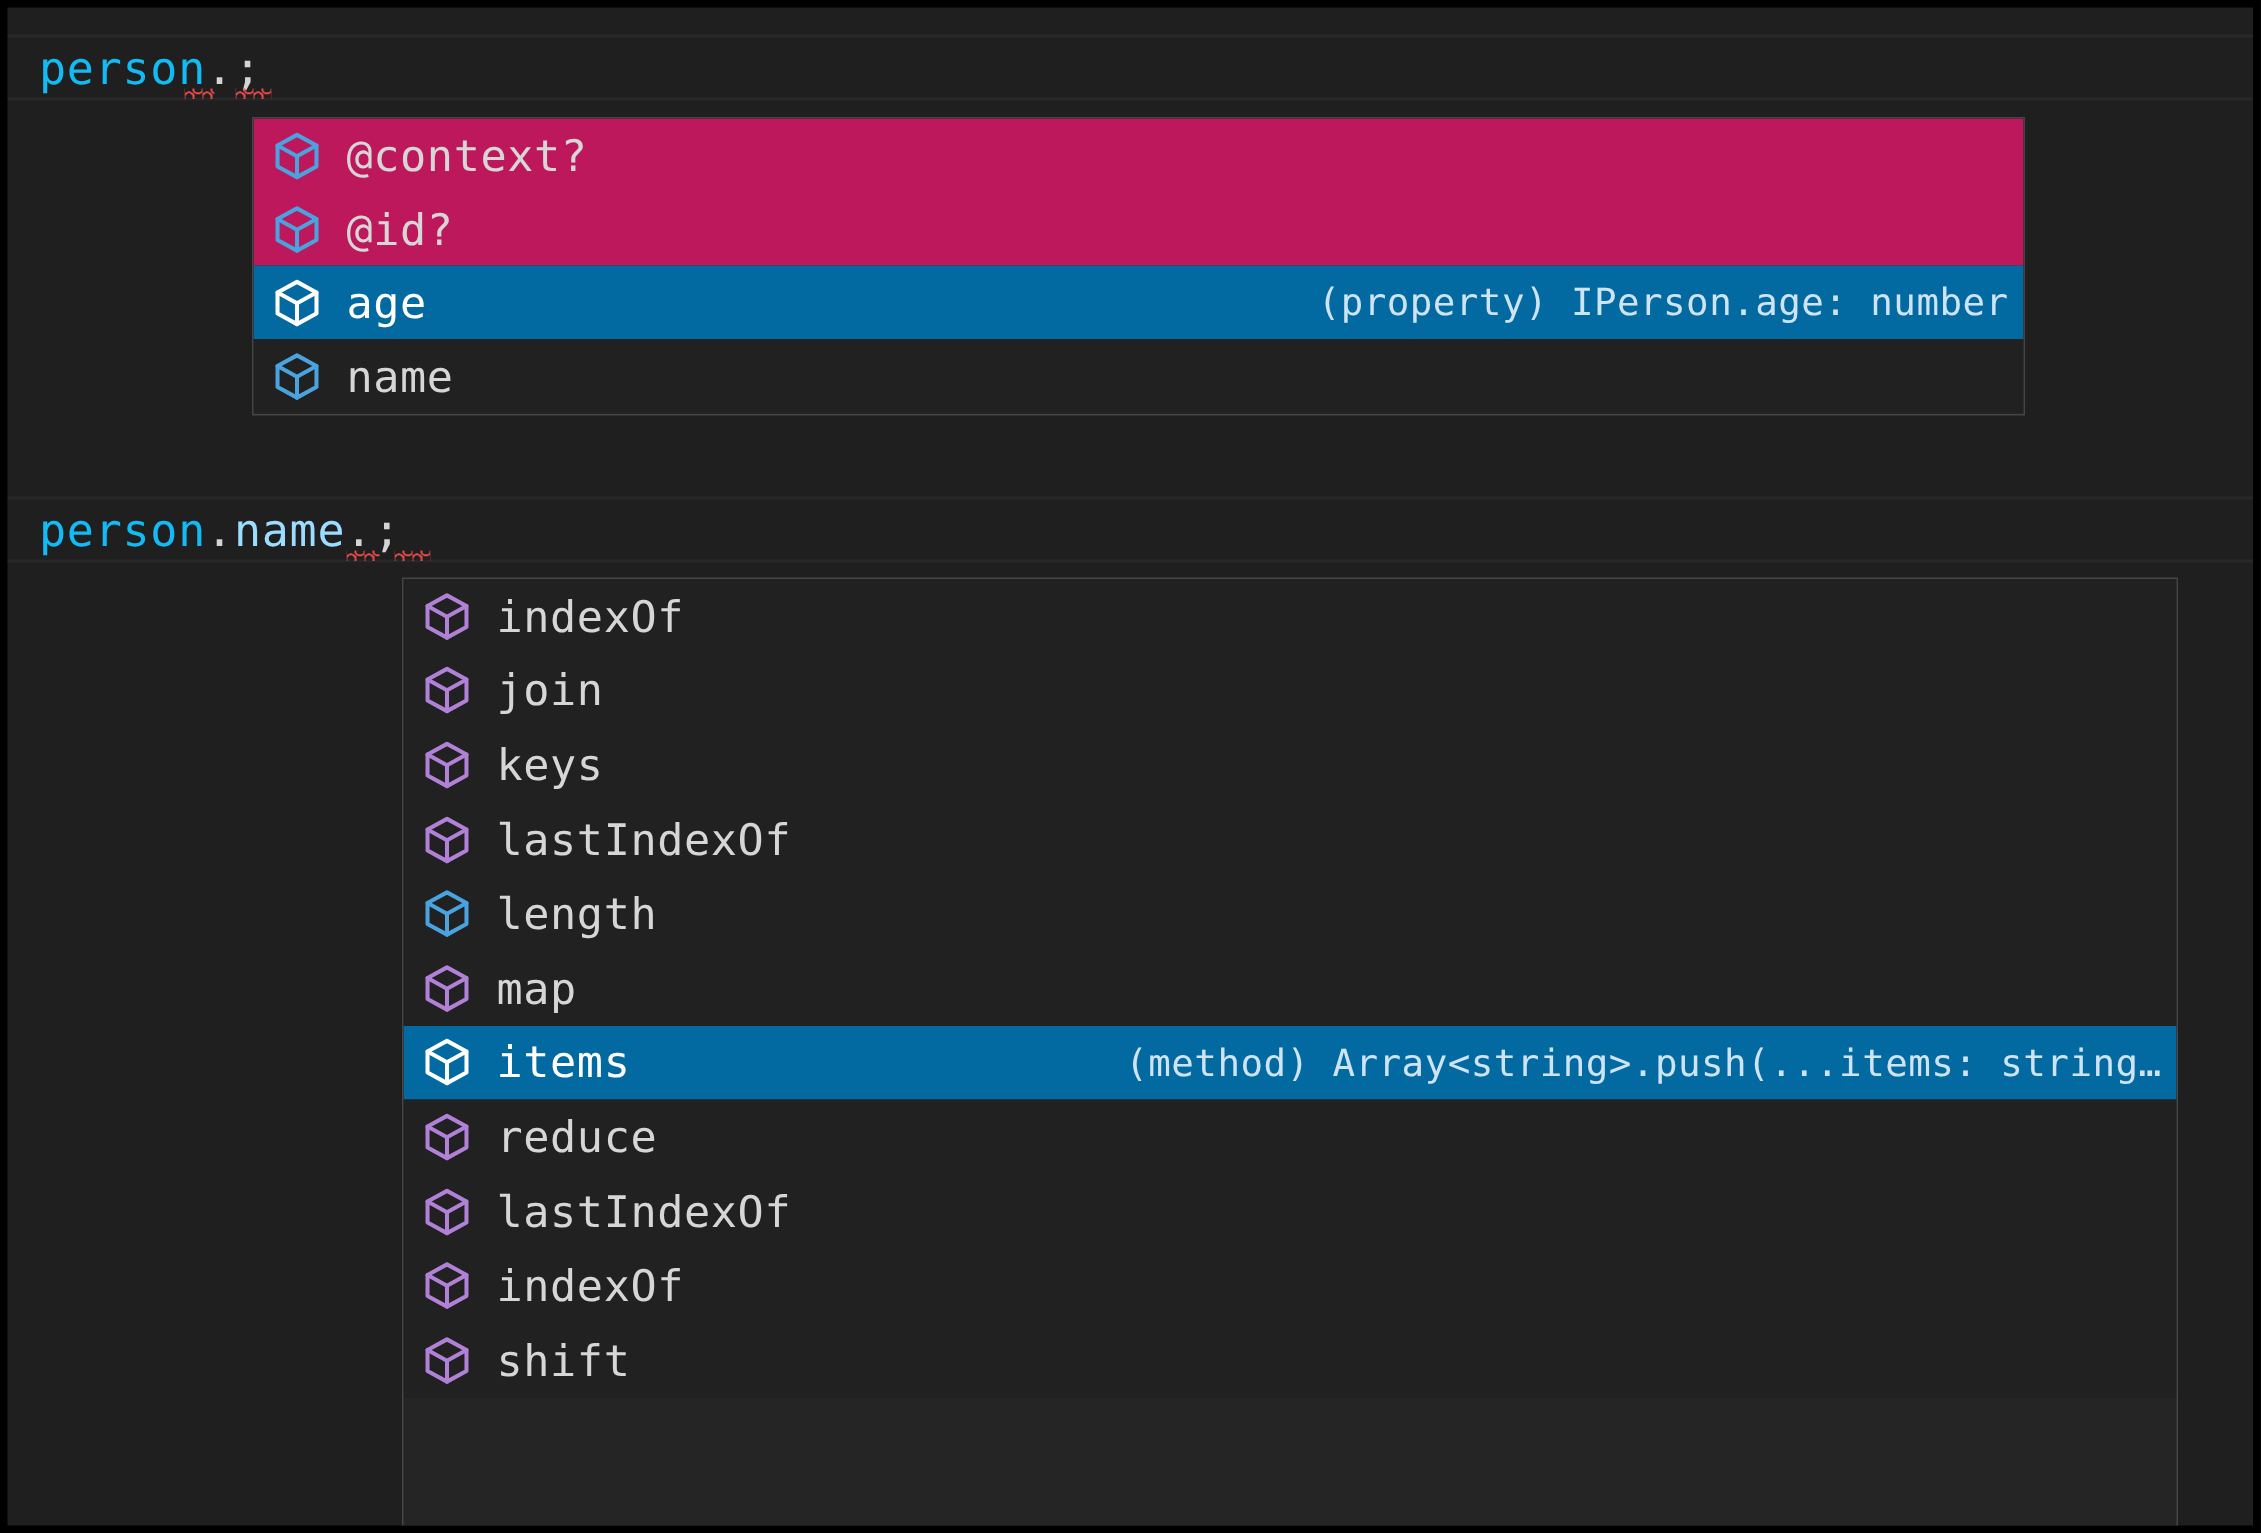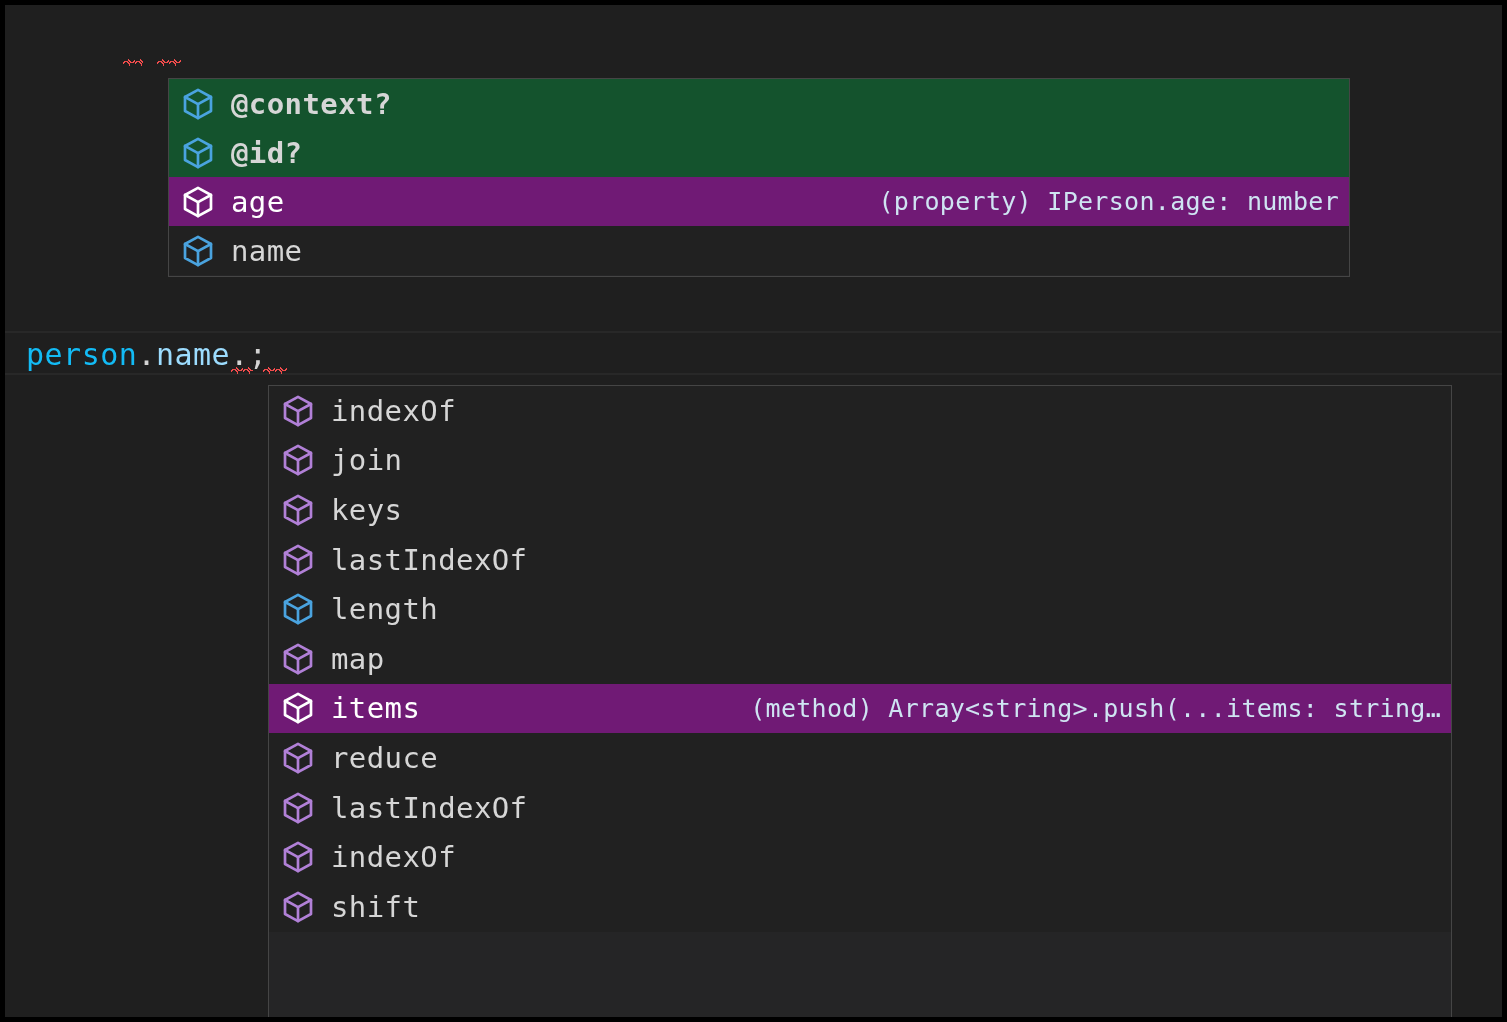--- a/index.html
+++ b/index.html
@@ -109,22 +109,22 @@
     box-sizing: border-box;
     padding-left: 10px;
     padding-right: 4px;
     background: #212121;
     font-size: 29px;
     color: #d6d6d6;
     white-space: nowrap;
     overflow: hidden;
   }
   #suggest-2 .suggest-row { height: 49.6px; }
-  .suggest-row.alt     { background: #14532d; font-weight: bold; }
-  .suggest-row.selected{ background: #701a75; color: #ffffff; }
+  .suggest-row.alt     { background: #be185d; }
+  .suggest-row.selected{ background: #0369a1; color: #ffffff; }
 
   .row-icon {
     flex: 0 0 auto;
     width: 38px;
     height: 38px;
     margin-right: 14px;
     display: block;
   }
   .row-label {
     flex: 0 0 auto;
@@ -143,20 +143,23 @@
     padding-right: 6px;
     padding-left: 26px;
   }
 </style>
 </head>
 <body>
 
 <div class="frame">
   <div class="editor">
 
+    <div class="code-line active" id="line-1">
+      <span class="txt"><span class="tok-var">person</span><span class="tok-punct">.</span><span class="tok-punct">;</span></span>
+    </div>
     <div class="squiggle" id="sq-1a"></div>
     <div class="squiggle" id="sq-1b"></div>
 
     <div class="code-line active" id="line-2">
       <span class="txt"><span class="tok-var">person</span><span class="tok-punct">.</span><span class="tok-prop">name</span><span class="tok-punct">.</span><span class="tok-punct">;</span></span>
     </div>
     <div class="squiggle" id="sq-2a"></div>
     <div class="squiggle" id="sq-2b"></div>
 
     <div class="suggest" id="suggest-1">

